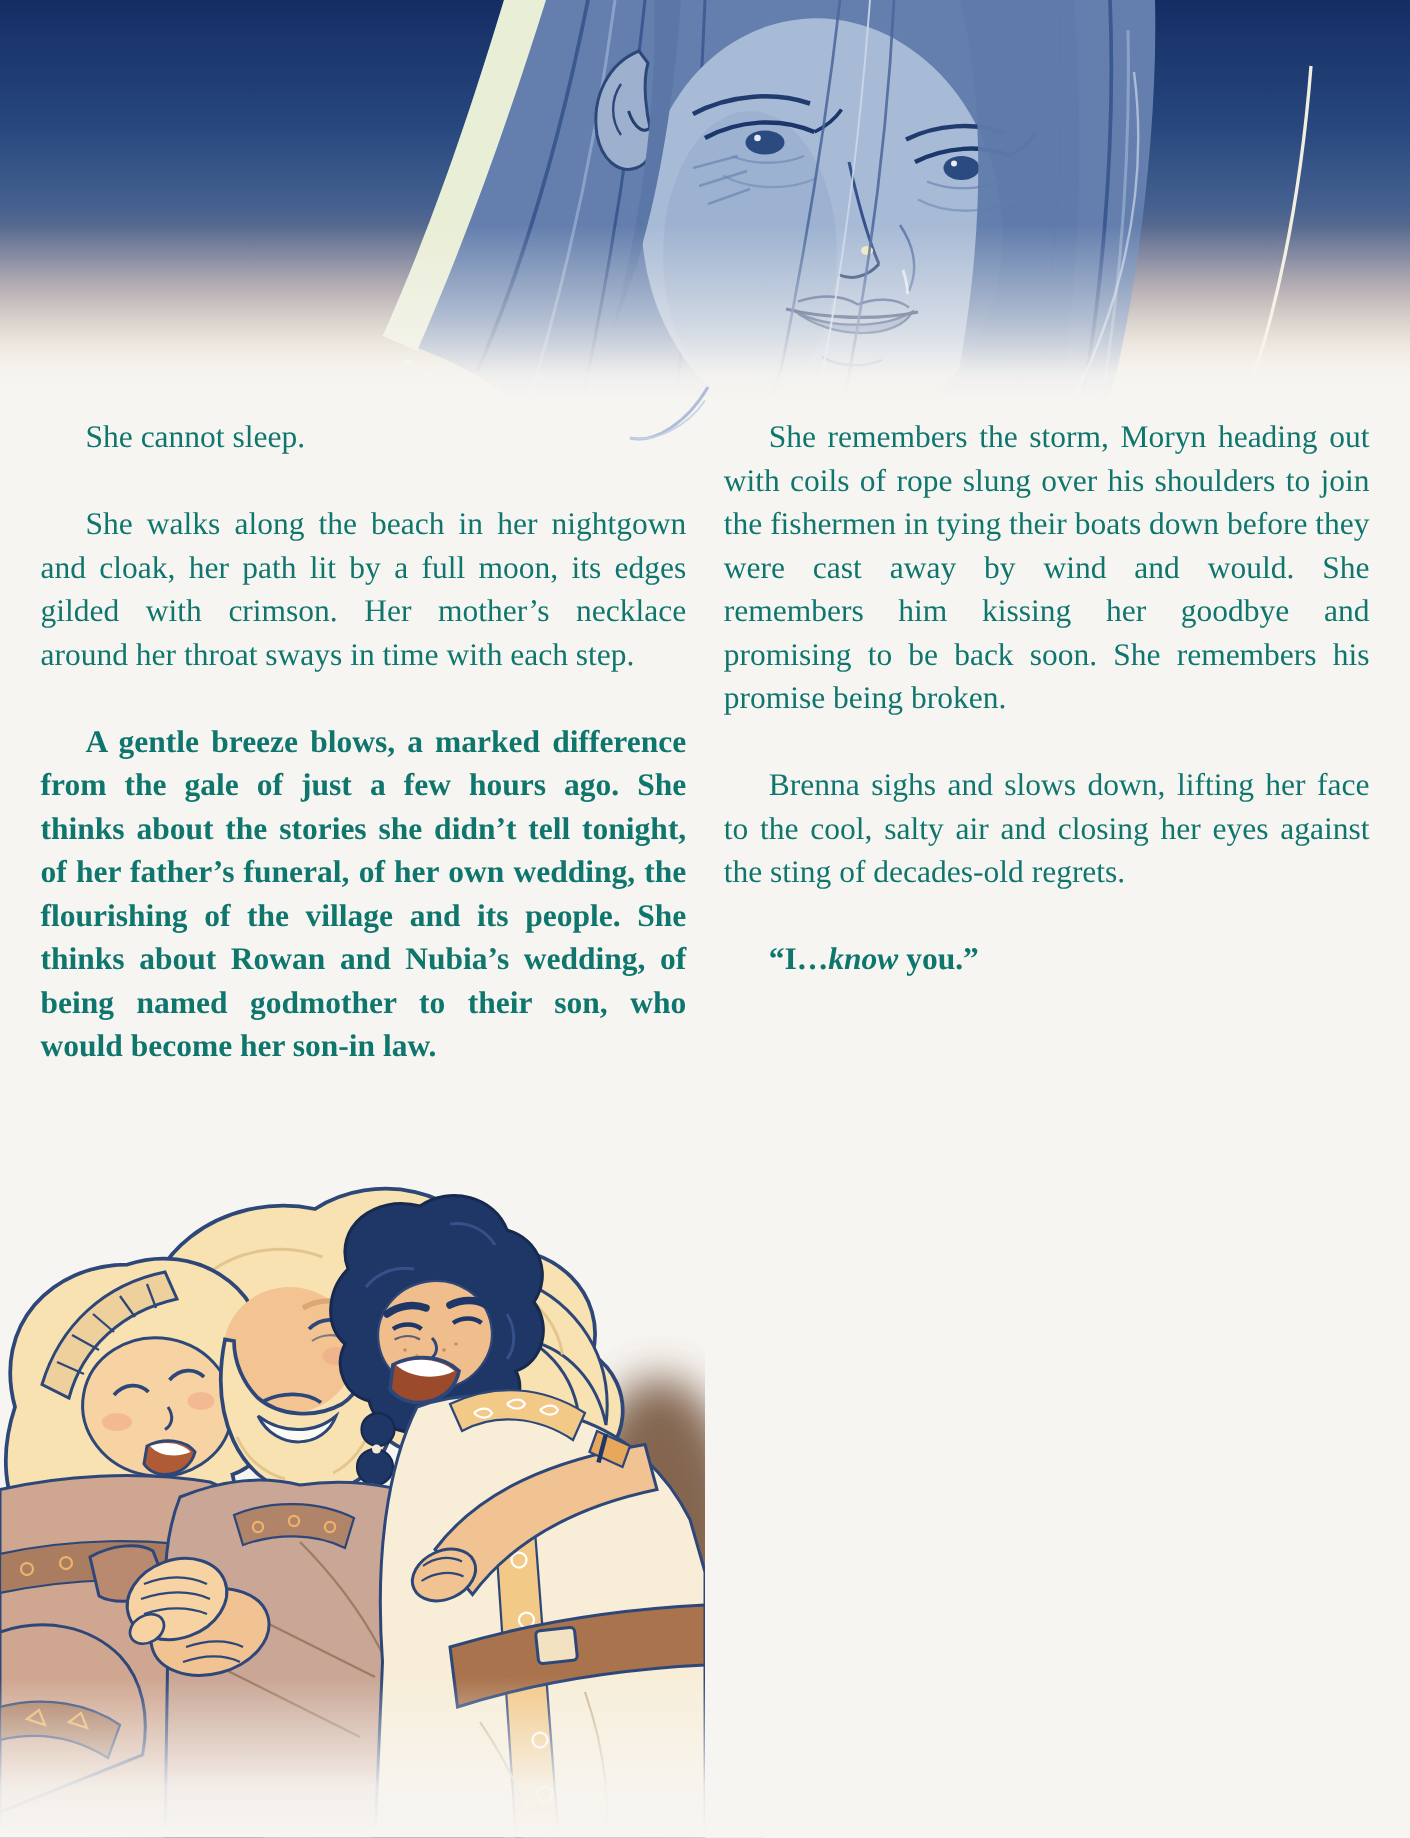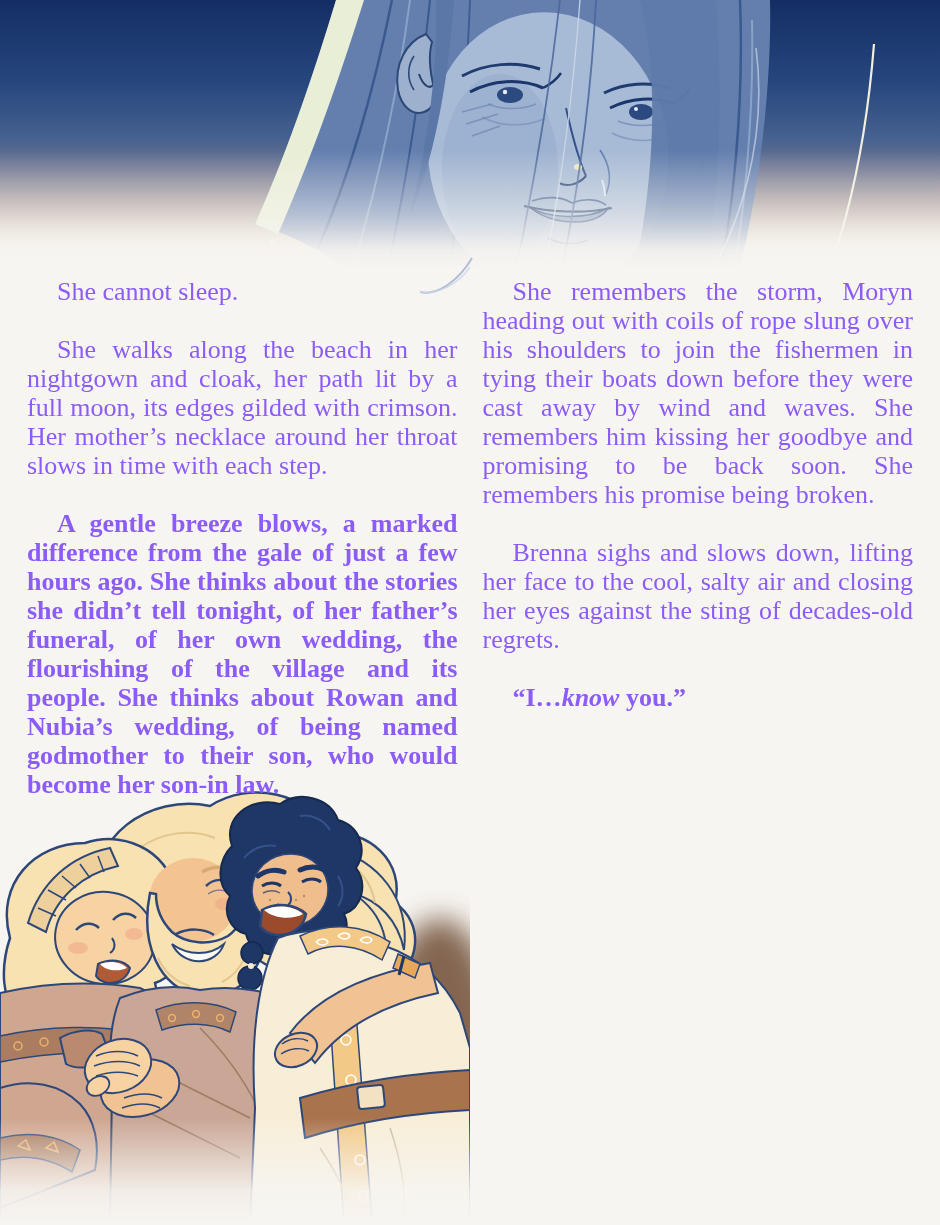--- a/index.html
+++ b/index.html
@@ -18,22 +18,22 @@
   .family{
     position:absolute;left:0;top:788px;width:470px;height:437px;
     pointer-events:none;z-index:1;
   }
   .columns{
     position:absolute;top:277px;left:27px;width:886px;
     display:flex;gap:25px;z-index:2;
   }
   .col{
     width:431px;
-    font-size:26px;line-height:29px;
-    color:#8b5cf6;
+    font-size:21px;line-height:29px;
+    color:#0f766e;
     text-align:justify;
   }
   .col p{margin:0 0 29px 0;text-indent:30px;}
   .col p:last-child{margin-bottom:0;font-weight:bold;}
   .col p em{font-style:italic;}
   svg{display:block;}
 </style>
 </head>
 <body>
 
@@ -131,25 +131,25 @@
       <g>
         <path d="M 472,258 C 458,282 436,296 420,292" fill="none" stroke="#a9b8d4" stroke-width="2" opacity="0.9"></path>
         <path d="M 420,292 C 436,295 458,285 470,267" fill="none" stroke="#c6d0e4" stroke-width="1.3" opacity="0.9"></path>
       </g>
     </svg>
   </div>
 
   <div class="columns">
     <div class="col">
       <p>She cannot sleep.</p>
-      <p>She walks along the beach in her nightgown and cloak, her path lit by a full moon, its edges gilded with crimson. Her mother’s necklace around her throat slows in time with each step.</p>
+      <p>She walks along the beach in her nightgown and cloak, her path lit by a full moon, its edges gilded with crimson. Her mother’s necklace around her throat sways in time with each step.</p>
       <p>A gentle breeze blows, a marked difference from the gale of just a few hours ago. She thinks about the stories she didn’t tell tonight, of her father’s funeral, of her own wedding, the flourishing of the village and its people. She thinks about Rowan and Nubia’s wedding, of being named godmother to their son, who would become her son-in law.</p>
     </div>
     <div class="col">
-      <p>She remembers the storm, Moryn heading out with coils of rope slung over his shoulders to join the fishermen in tying their boats down before they were cast away by wind and waves. She remembers him kissing her goodbye and promising to be back soon. She remembers his promise being broken.</p>
+      <p>She remembers the storm, Moryn heading out with coils of rope slung over his shoulders to join the fishermen in tying their boats down before they were cast away by wind and would. She remembers him kissing her goodbye and promising to be back soon. She remembers his promise being broken.</p>
       <p>Brenna sighs and slows down, lifting her face to the cool, salty air and closing her eyes against the sting of decades-old regrets.</p>
       <p><span>“I…</span><em>know</em><span> you.”</span></p>
     </div>
   </div>
 
   <div class="family" role="img" aria-label="Warm-toned memory of a blonde woman with a braid crown, a bearded blonde man, and a dark-haired youth with a beaded braid embracing and laughing">
     <svg width="470" height="437" viewBox="0 0 470 437">
       <defs>
         <linearGradient id="famFade" x1="0" y1="330" x2="0" y2="434" gradientUnits="userSpaceOnUse">
           <stop offset="0" stop-color="#f7f5f1" stop-opacity="0"></stop>

